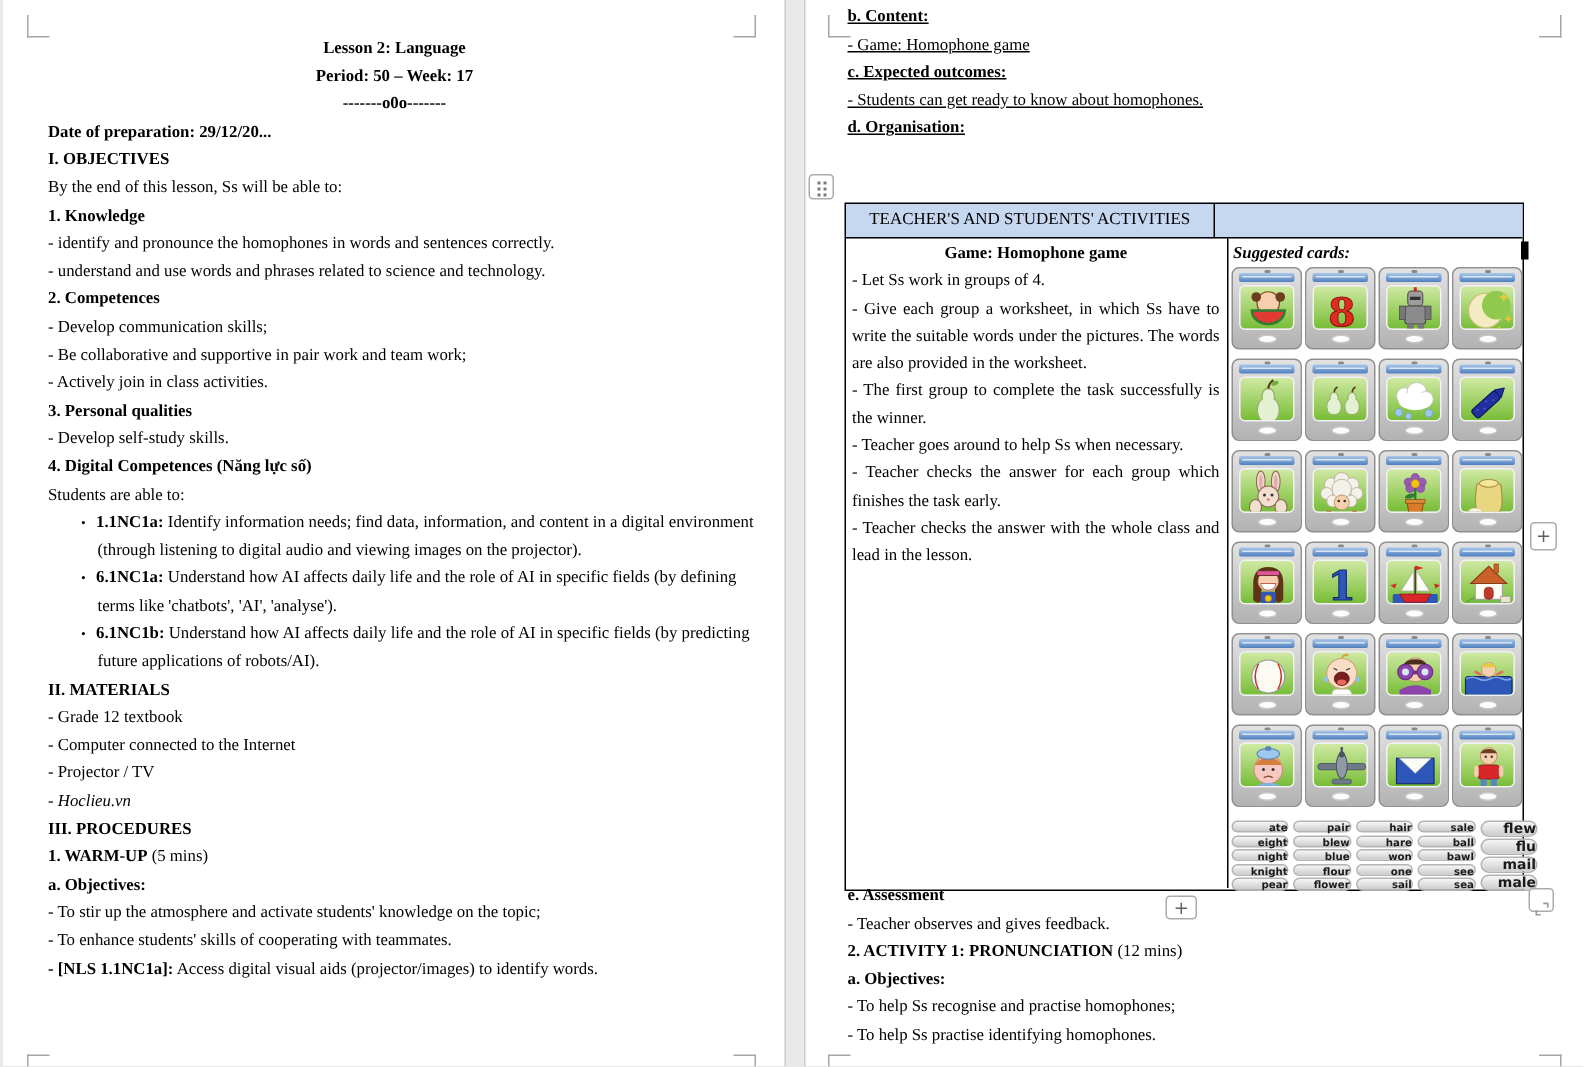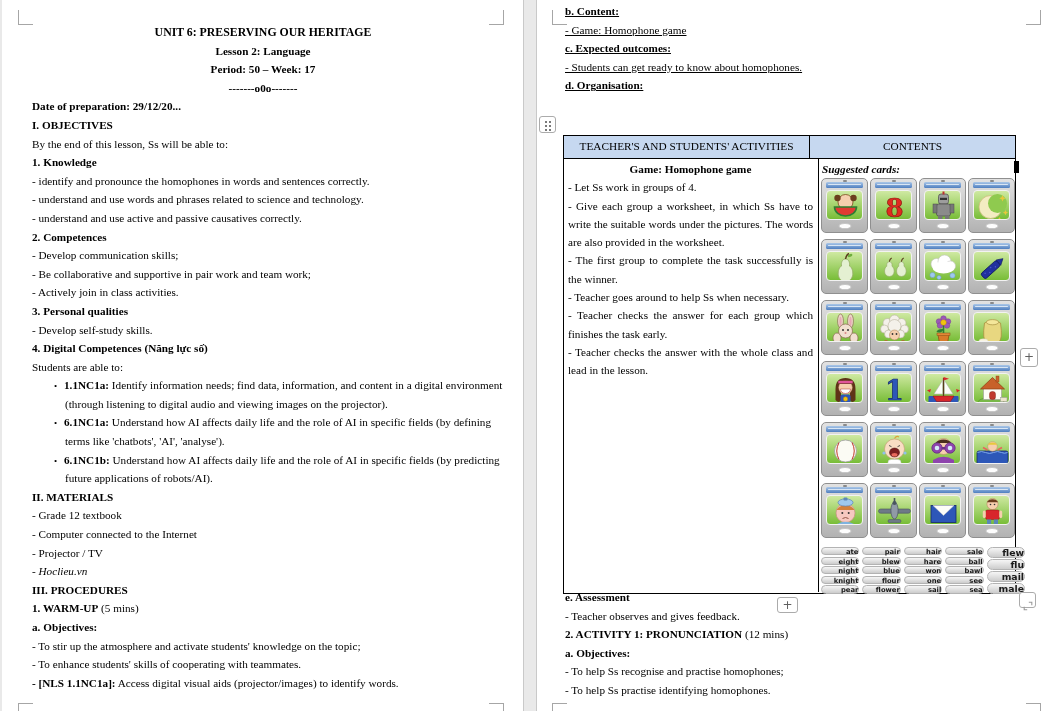--- a/index.html
+++ b/index.html
@@ -86,31 +86,29 @@
 <div class="crop tl" style="left:18px;top:10px;"></div>
 <div class="crop tr" style="left:489px;top:10px;"></div>
 <div class="crop bl" style="left:18px;top:703px;height:8px;"></div>
 <div class="crop br" style="left:489px;top:703px;height:8px;"></div>
 <div class="crop tl" style="left:552px;top:10px;"></div>
 <div class="crop tr" style="left:1026px;top:10px;"></div>
 <div class="crop bl" style="left:552px;top:703px;height:8px;"></div>
 <div class="crop br" style="left:1026px;top:703px;height:8px;"></div>
 
 <div class="txtblock" style="left:32px;top:23px;width:462px;">
-  <div class="ln ctr b title">UNIT 6: PRESERVING OUR HERITAGE</div>
   <div class="ln ctr b">Lesson 2: Language</div>
   <div class="ln ctr b">Period: 50 – Week: 17</div>
   <div class="ln ctr b">-------o0o-------</div>
   <div class="ln b">Date of preparation: 29/12/20...</div>
   <div class="ln b">I. OBJECTIVES</div>
   <div class="ln">By the end of this lesson, Ss will be able to:</div>
   <div class="ln b">1. Knowledge</div>
   <div class="ln">- identify and pronounce the homophones in words and sentences correctly.</div>
   <div class="ln">- understand and use words and phrases related to science and technology.</div>
-  <div class="ln">- understand and use active and passive causatives correctly.</div>
   <div class="ln b">2. Competences</div>
   <div class="ln">- Develop communication skills;</div>
   <div class="ln">- Be collaborative and supportive in pair work and team work;</div>
   <div class="ln">- Actively join in class activities.</div>
   <div class="ln b">3. Personal qualities</div>
   <div class="ln">- Develop self-study skills.</div>
   <div class="ln b">4. Digital Competences (Năng lực số)</div>
   <div class="ln">Students are able to:</div>
   <div class="ln bullet"><span class="dot">•</span><span class="b">1.1NC1a:</span><span> Identify information needs; find data, information, and content in a digital environment</span></div>
   <div class="ln cont">(through listening to digital audio and viewing images on the projector).</div>
@@ -135,21 +133,20 @@
   <div class="ln b">b. Content:</div>
   <div class="ln">- Game: Homophone game</div>
   <div class="ln b">c. Expected outcomes:</div>
   <div class="ln">- Students can get ready to know about homophones.</div>
   <div class="ln b">d. Organisation:</div>
 </div>
 
 <div id="orgTable" style="left:563px;">
   <div class="thead">
     <div class="th left">TEACHER'S AND STUDENTS' ACTIVITIES</div>
-    <div class="th right">CONTENTS</div>
   </div>
   <div class="tbody">
     <div class="td left">
       <div class="aline b">Game: Homophone game</div>
       <div>
           <div class="aline">- Let Ss work in groups of 4.</div>
           <div class="aline">- Give each group a worksheet, in which Ss have to write the suitable words under the pictures. The words are also provided in the worksheet.</div>
           <div class="aline">- The first group to complete the task successfully is the winner.</div>
           <div class="aline">- Teacher goes around to help Ss when necessary.</div>
           <div class="aline">- Teacher checks the answer for each group which finishes the task early.</div>

